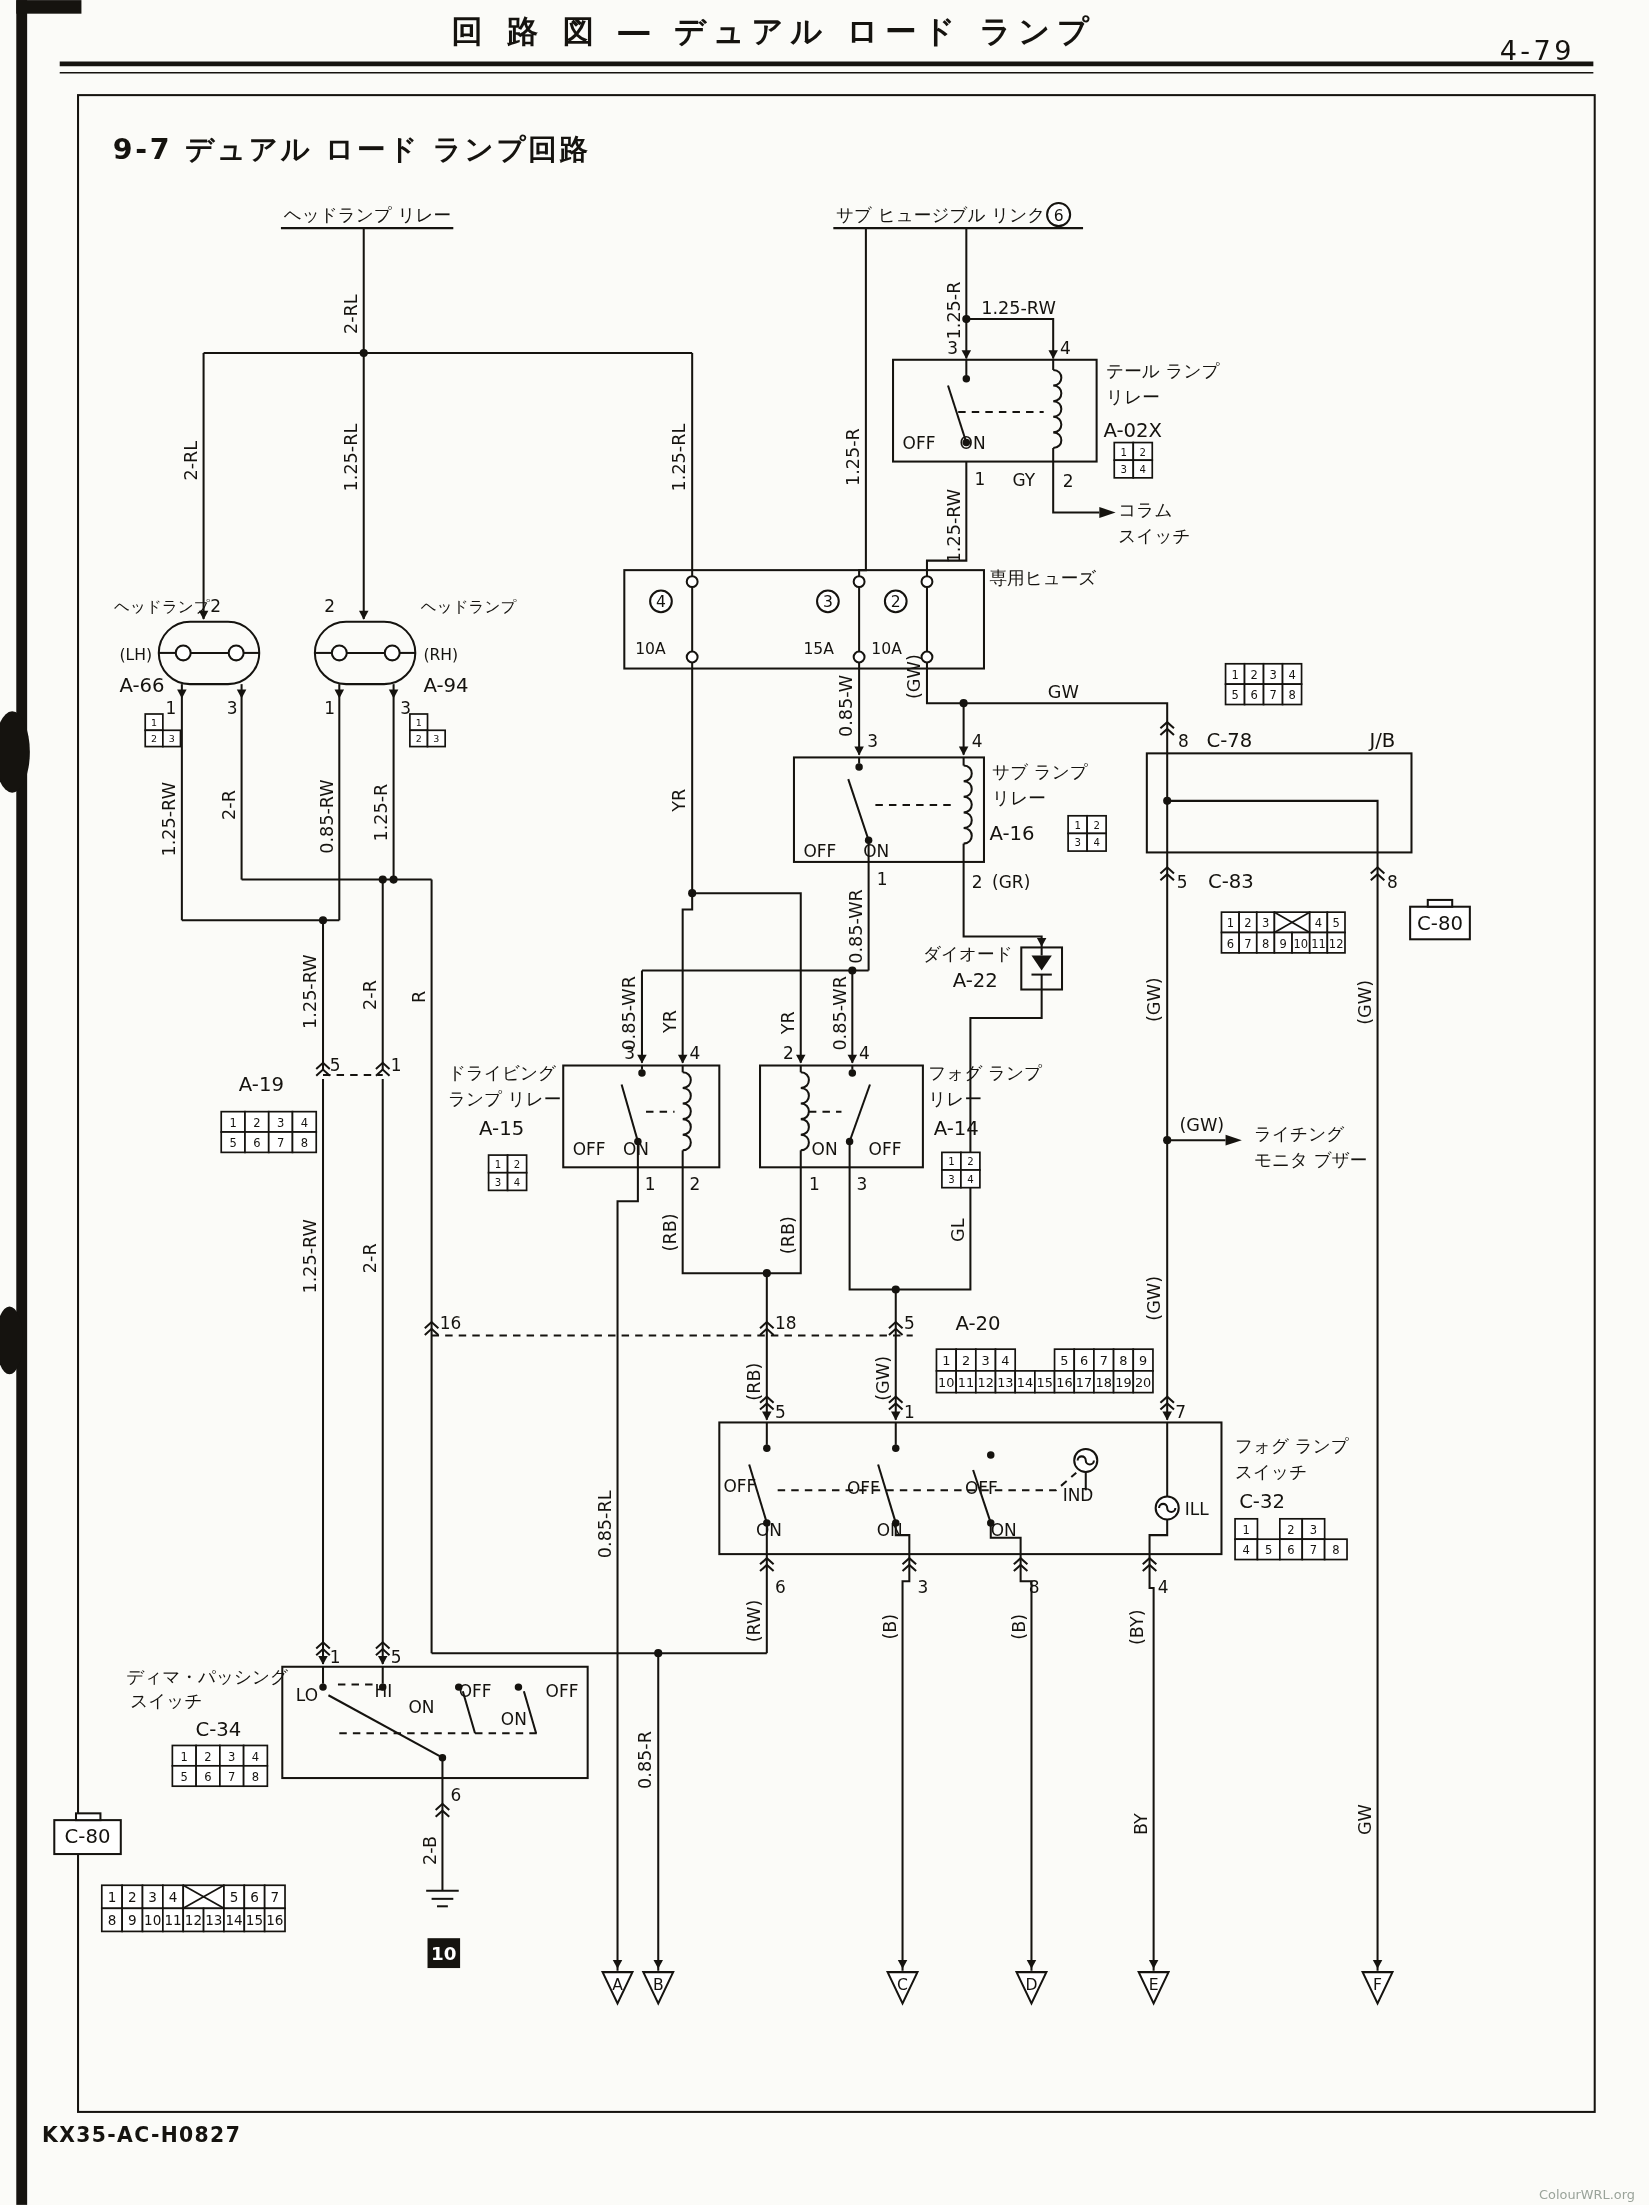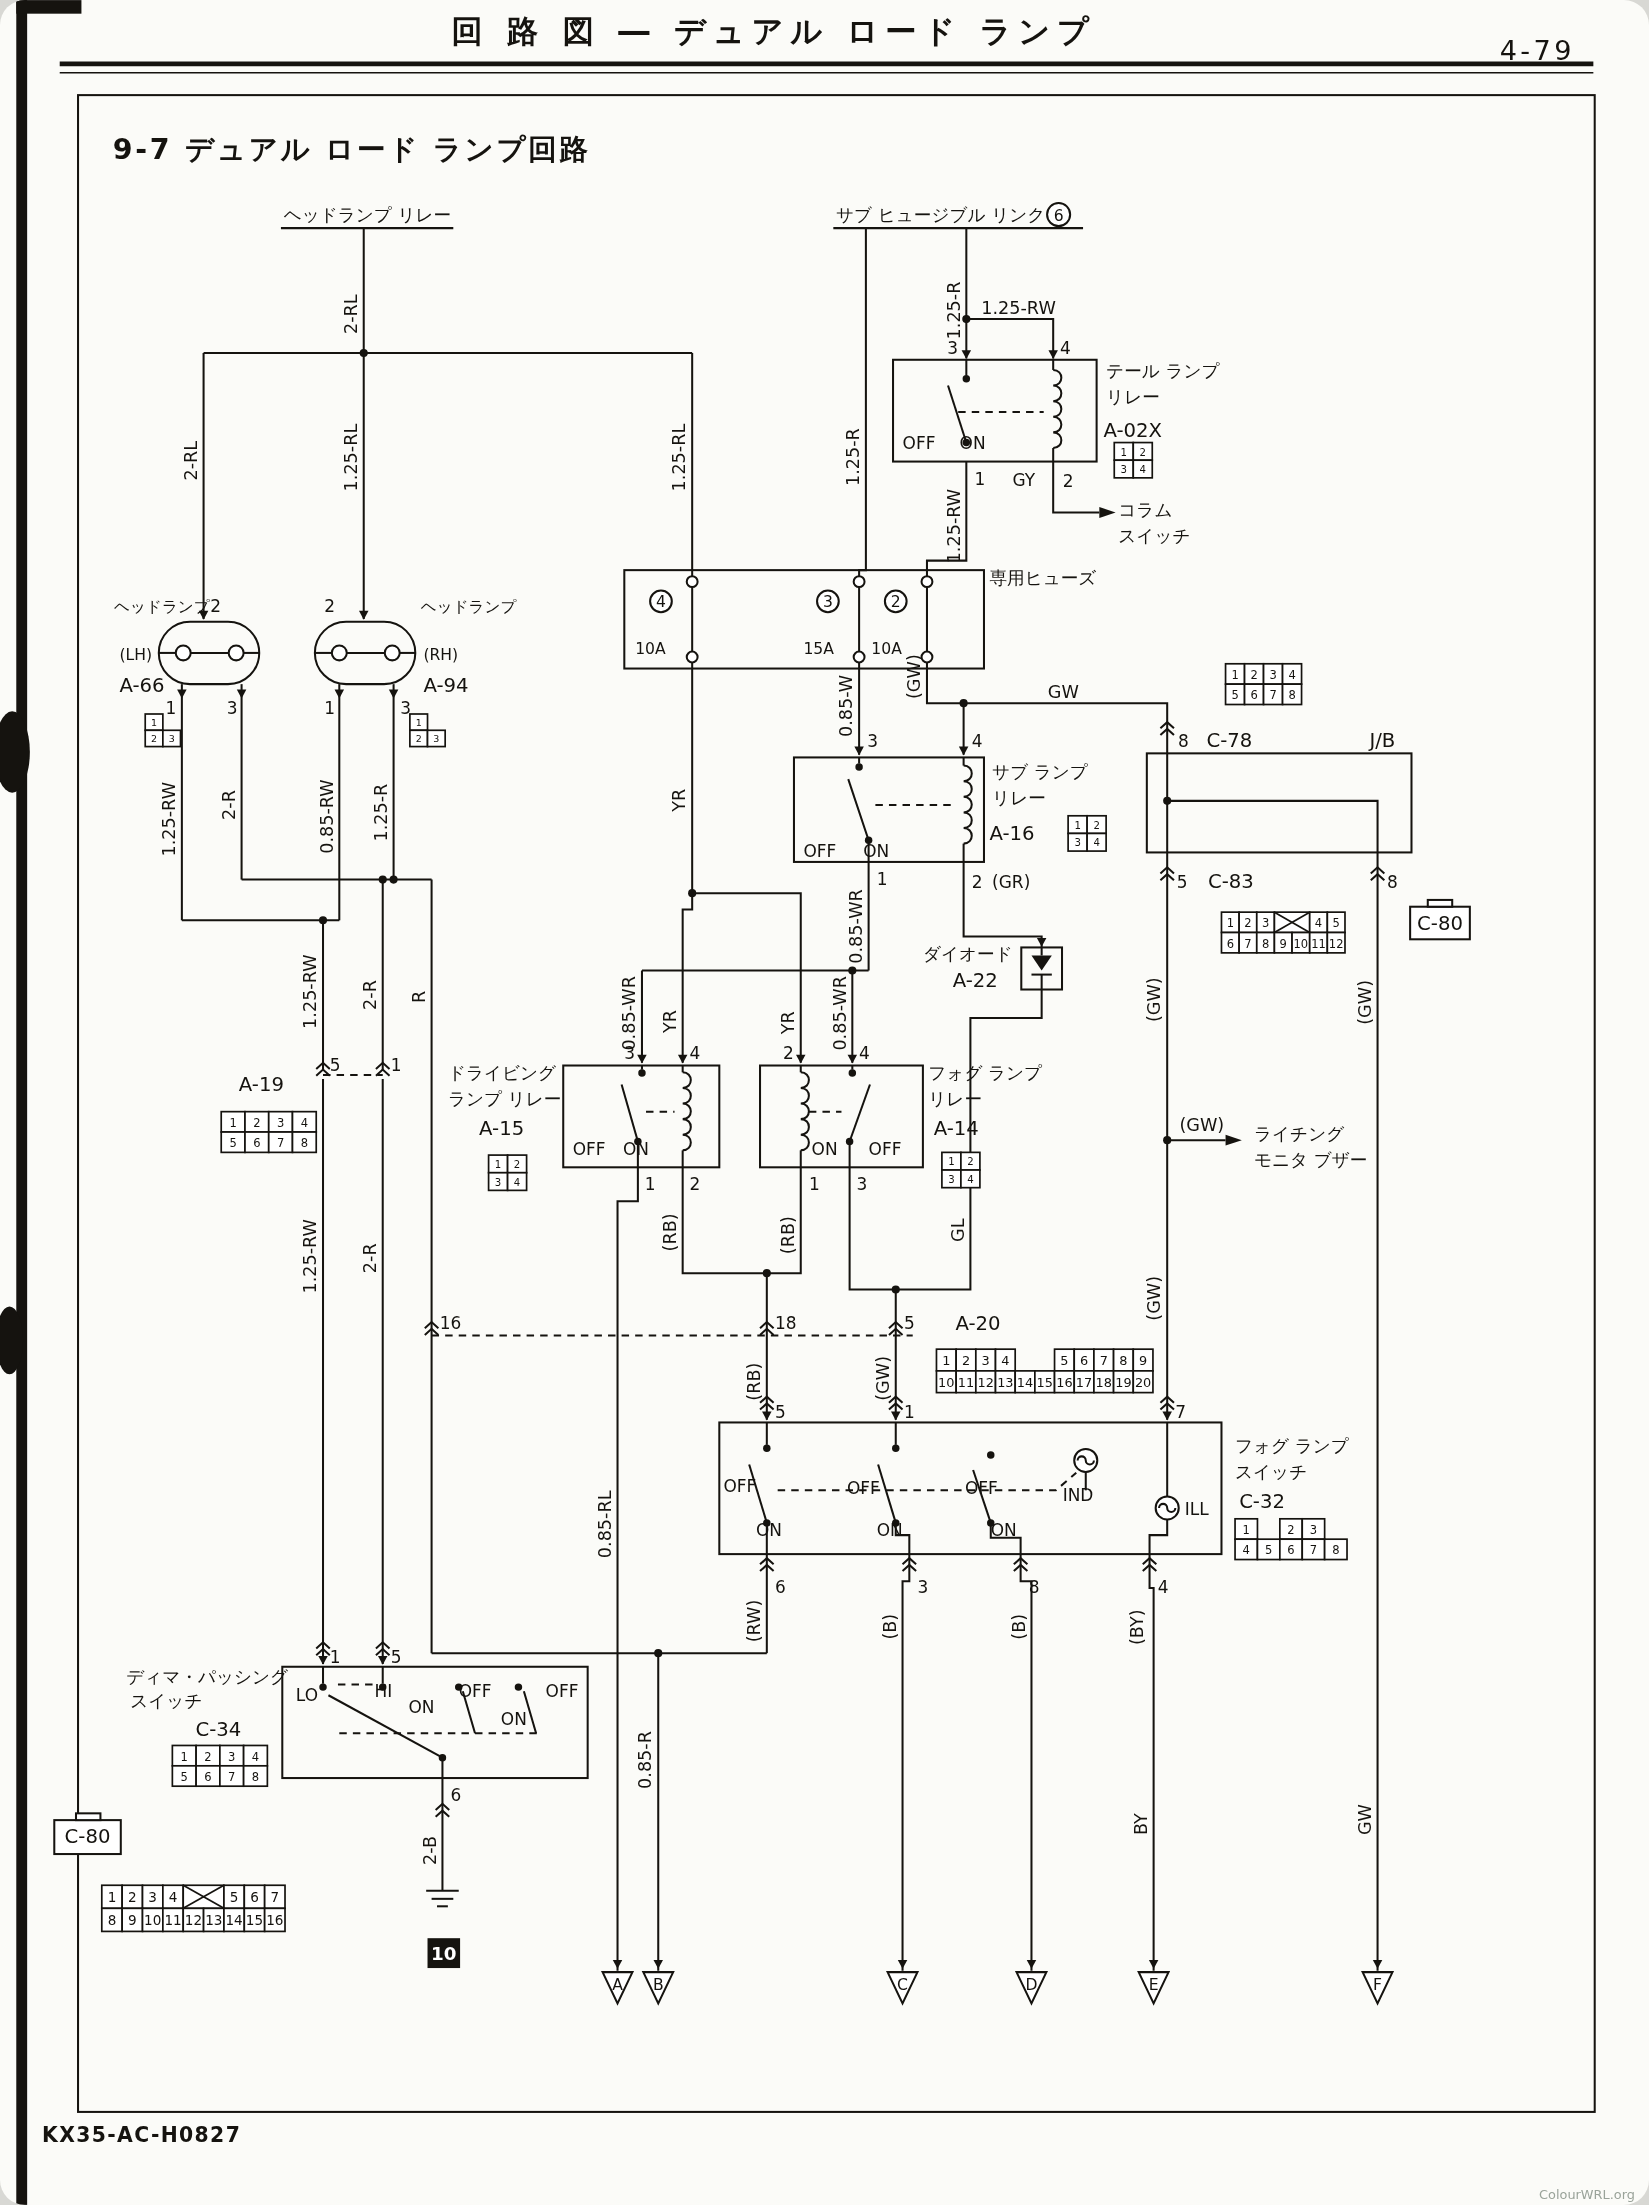--- a/index.html
+++ b/index.html
@@ -1,16 +1,16 @@
 <!DOCTYPE html>
 <html style="font-size:11px"><head>
 <meta charset="utf-8">
 <style>
   html,body{margin:0;padding:0;background:#d8d8d4;}
-  .page{position:relative;width:1649px;height:2205px;background:#fbfbf8;overflow:hidden;border-radius:25px;}
+  .page{position:relative;width:1649px;height:2205px;background:#fbfbf8;overflow:hidden;}
   svg{position:absolute;left:0;top:0;}
   text{font-family:"DejaVu Sans",sans-serif;fill:#15130f;}
   .h1{font-size:46px;font-weight:bold;letter-spacing:10px;}
   .pg{font-size:40px;letter-spacing:5px;}
   .h2{font-size:42px;font-weight:bold;letter-spacing:4px;}
   .lb{font-size:26px;}
   .pn{font-size:25px;}
   .cd{font-size:29px;}
   .sm{font-size:23px;}
   .ft{font-size:30px;font-weight:bold;letter-spacing:2px;}

